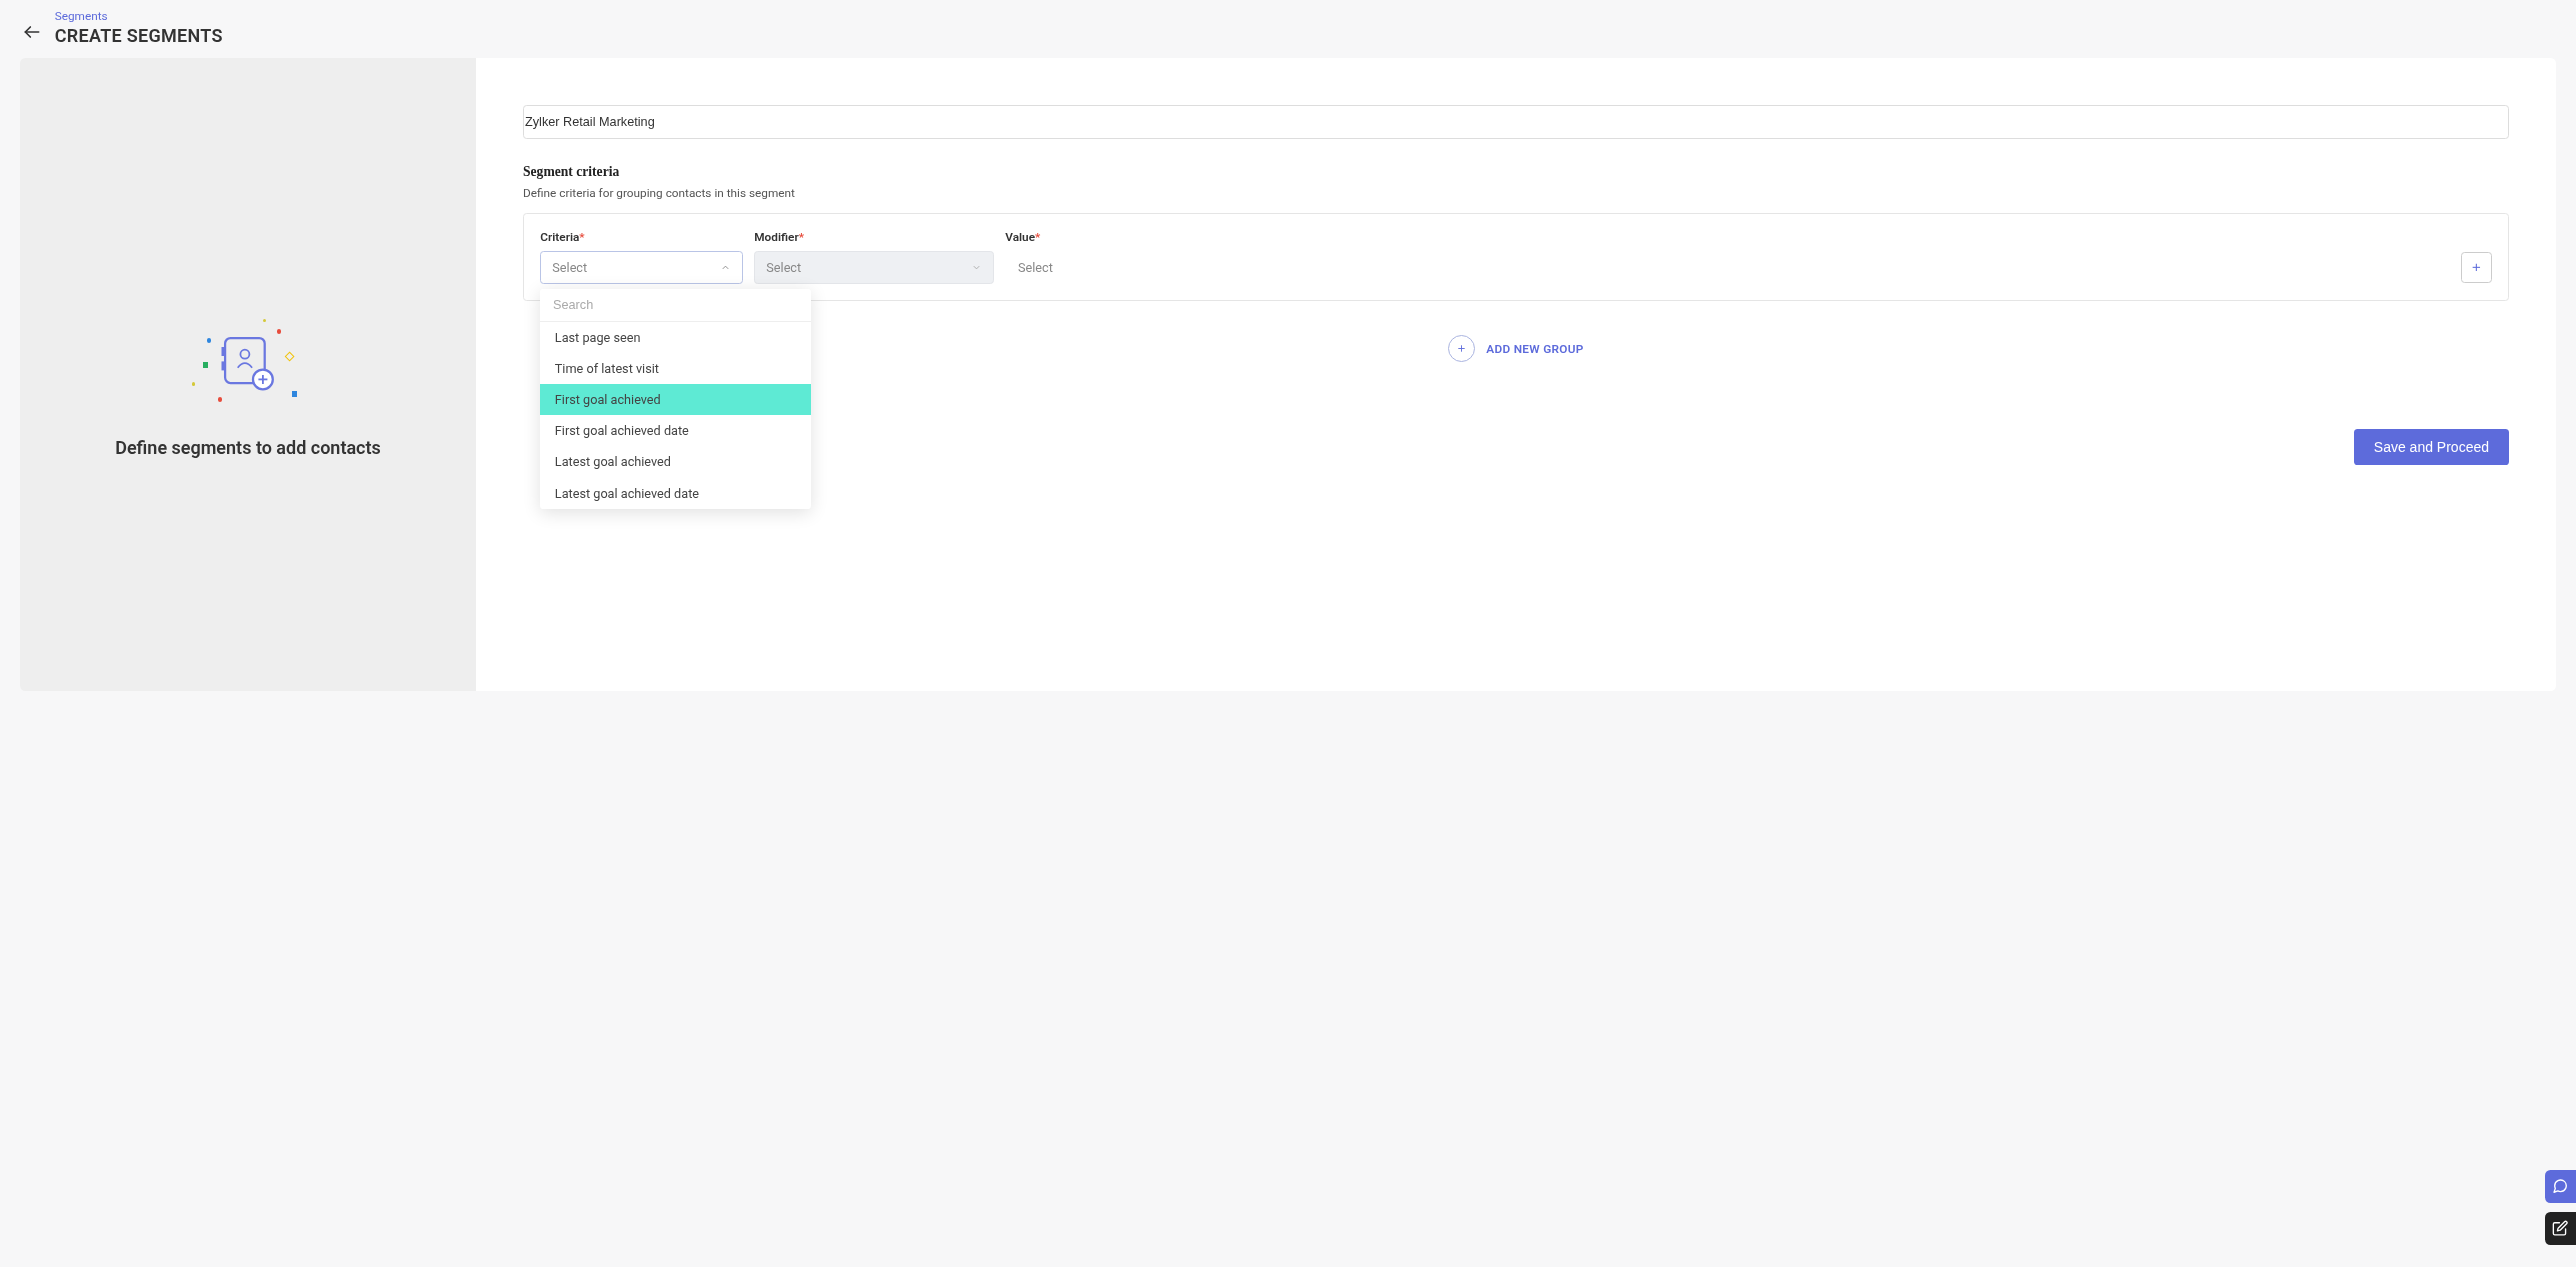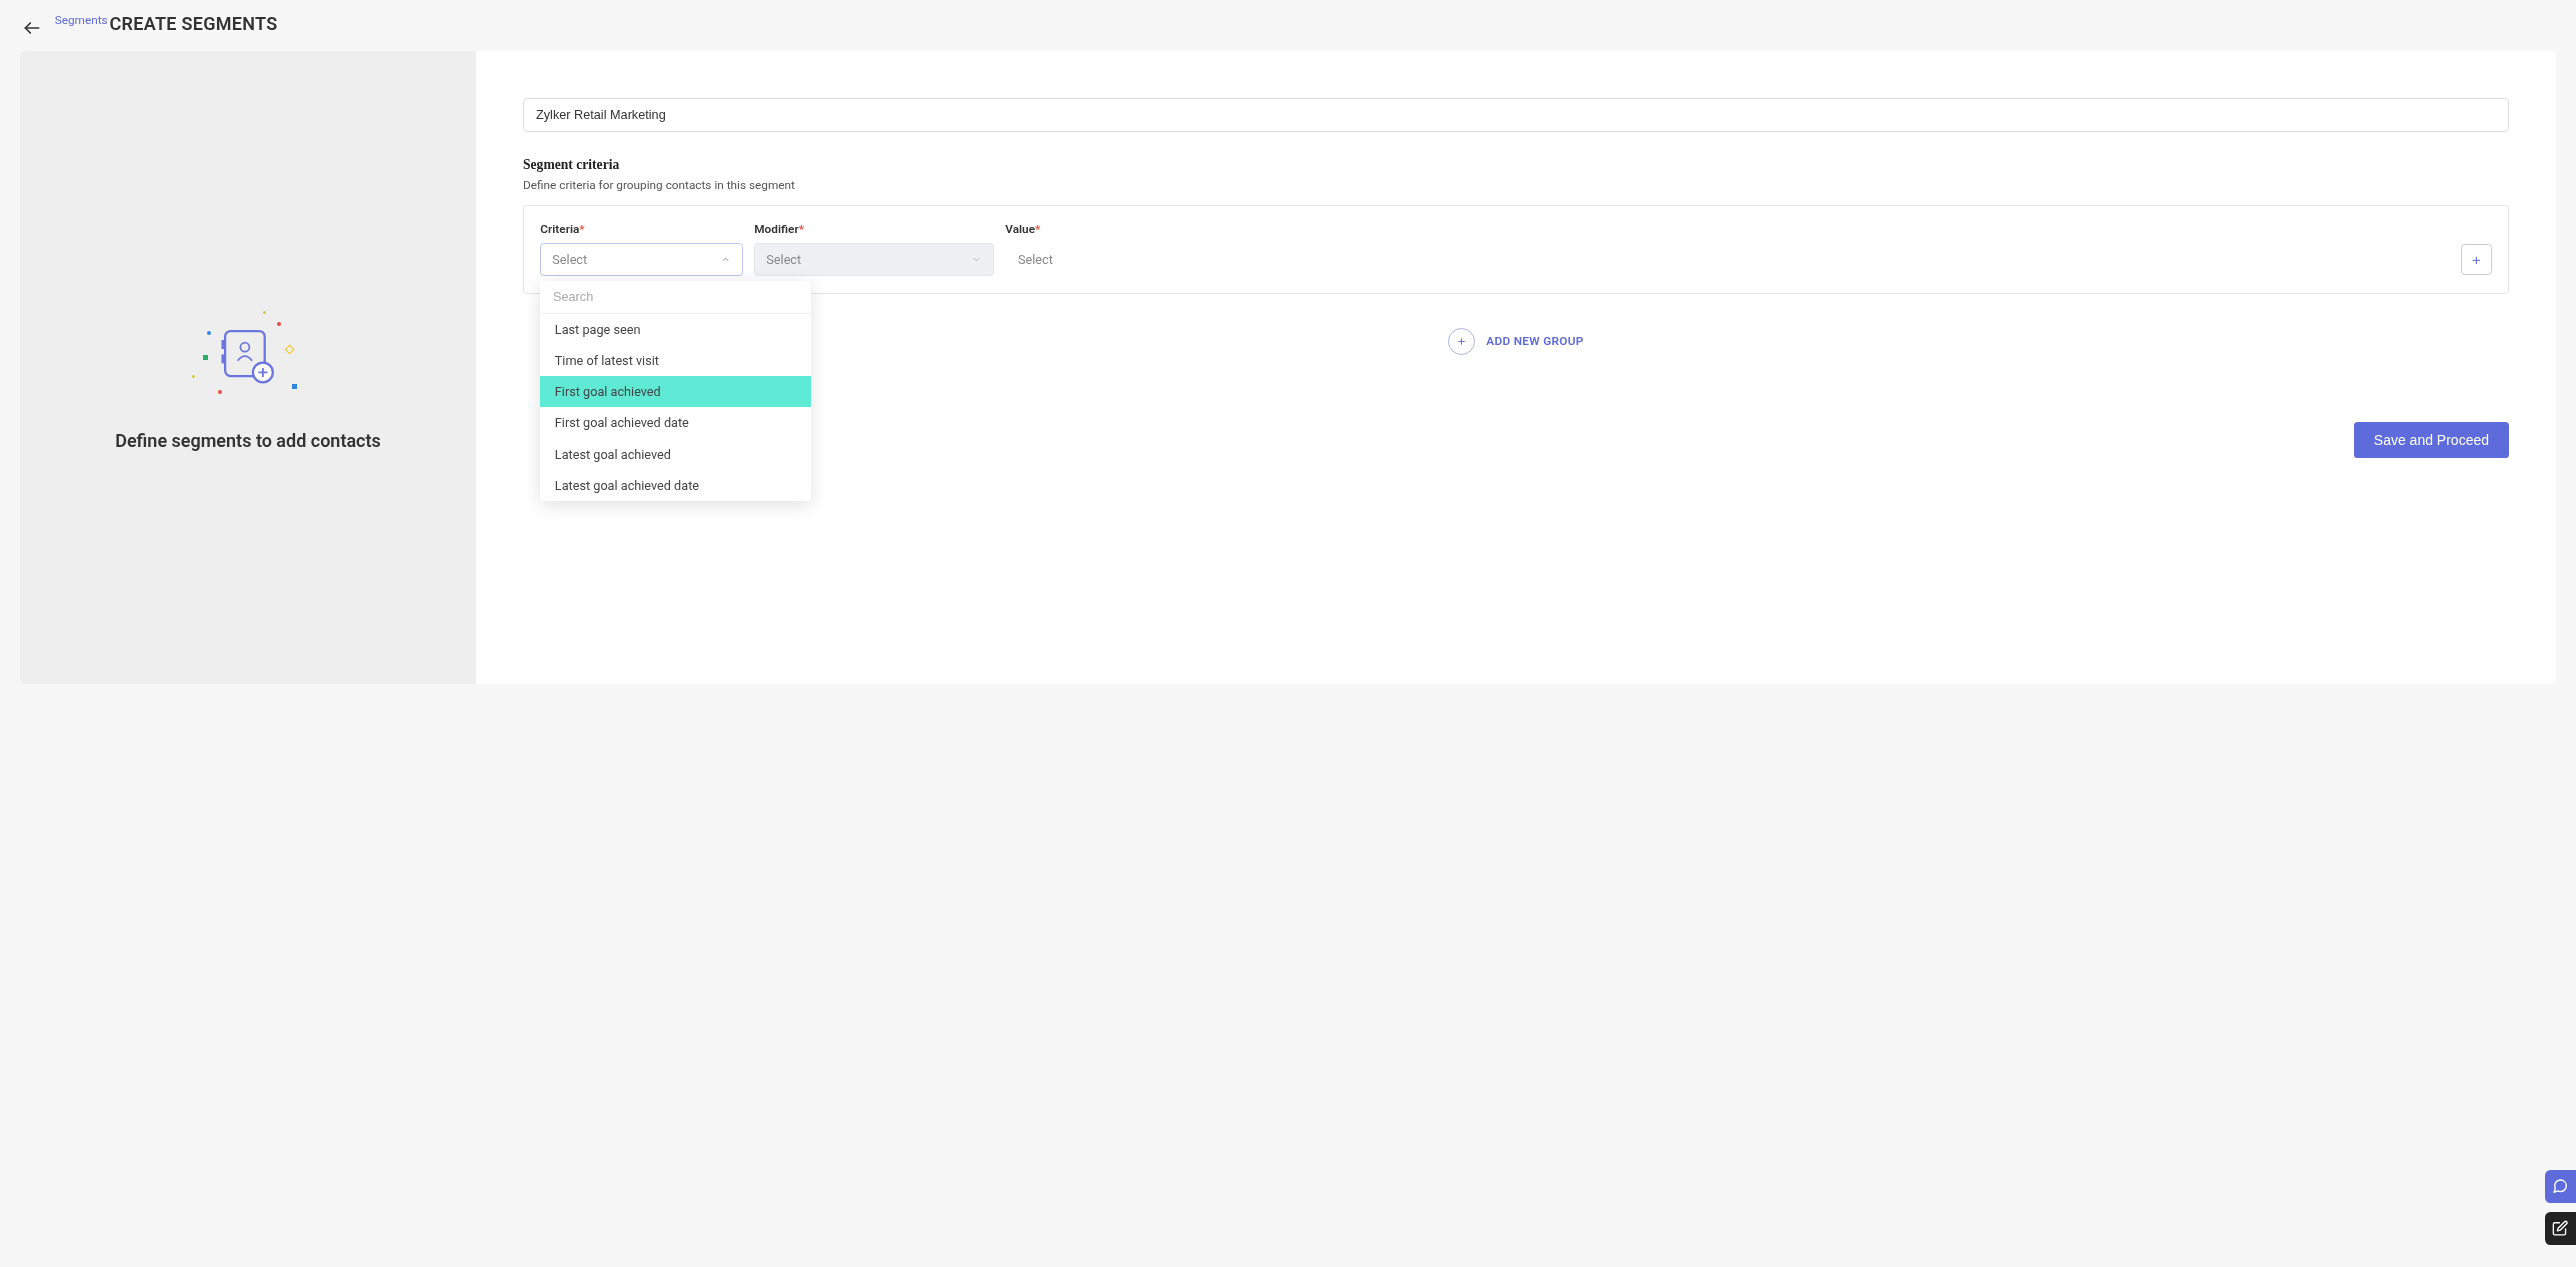--- a/index.html
+++ b/index.html
@@ -19,21 +19,21 @@
     padding: 9px 22px 12.7px;
     gap: 12.7px;
   }
   .back-arrow {
     cursor: pointer;
     display: flex;
     align-items: center;
     margin-top: 9px;
   }
   .back-arrow svg { width: 20px; height: 20px; }
-  .header-text { display: flex; flex-direction: row; gap: 1.8px; }
+  .header-text { display: flex; flex-direction: column; gap: 1.8px; }
   .breadcrumb-link {
     color: #5d6bdb;
     font-size: 11.8px;
     cursor: pointer;
   }
   .page-title {
     font-size: 18px;
     font-weight: 600;
     letter-spacing: 0.3px;
     color: #333;
@@ -85,21 +85,21 @@
   .field-wrap { margin-bottom: 25px; }
   .field-label {
     font-size: 12.7px;
     font-weight: 600;
     color: #333;
     margin-bottom: 9px;
     display: block;
   }
   .text-input {
     width: 100%;
-    padding: 9px 12px;
+    padding: 9px 1px;
     border: 0.9px solid #ddd;
     border-radius: 3.6px;
     font-size: 12.7px;
     color: #333;
   }
   .section-title {
     font-size: 13.6px;
     font-weight: 700;
     color: #222;
     margin-bottom: 5.4px;

